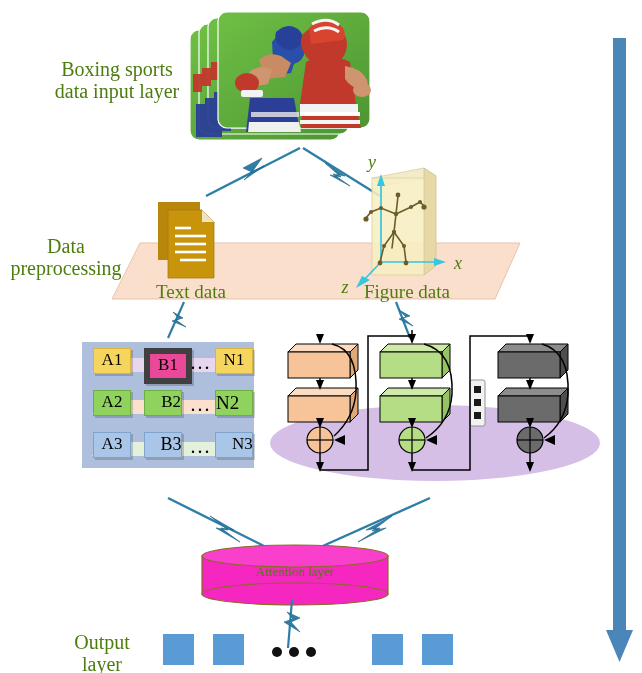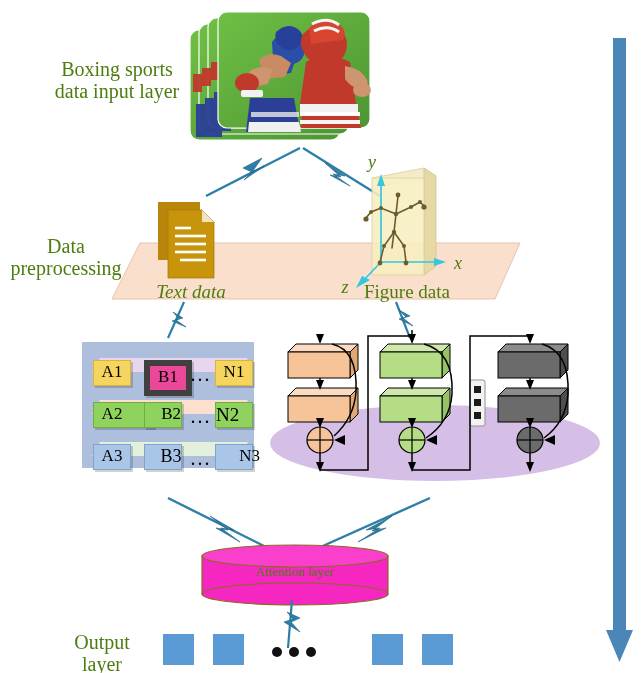--- a/index.html
+++ b/index.html
@@ -281,64 +281,64 @@
       <circle cx="311" cy="652" r="5" fill="#111"></circle>
     </g>
   </svg>
 
   <div class="lbl" style="left:34px;top:58px;width:166px;font-size:20px;">Boxing sports
 data input layer</div>
 
   <div class="lbl" style="left:6px;top:235px;width:120px;font-size:20px;">Data
 preprocessing</div>
 
-  <div class="lbl" style="left:136px;top:281px;width:110px;font-size:19px;font-style:italic;">Text data</div>
+  <div class="lbl" style="left:136px;top:281px;width:110px;font-size:19px;">Text data</div>
 
   <div class="lbl" style="left:350px;top:281px;width:114px;font-size:19px;">Figure data</div>
 
   <div class="lbl" style="left:362px;top:152px;width:20px;font-size:18px;font-style:italic;">y</div>
   <div class="lbl" style="left:448px;top:253px;width:20px;font-size:18px;font-style:italic;">x</div>
   <div class="lbl" style="left:335px;top:277px;width:20px;font-size:18px;font-style:italic;">z</div>
 
 
 
   <div class="lbl" style="left:202px;top:565px;width:186px;font-size:13px;">Attention layer</div>
 
   <div class="lbl" style="left:54px;top:631px;width:96px;font-size:20px;">Output
 layer</div>
 
-  <div class="abs" style="left:82px;top:342px;width:172px;height:126px;margin-top:12px;">
+  <div class="abs" style="left:82px;top:342px;width:172px;height:126px;">
 
     <div class="abs" style="left:11px;top:6px;width:36px;height:24px;background:#f6d55f;border:1px solid #d9b53e;box-shadow:2px 2px 0 rgba(0,0,0,.18);">
       <span class="cellTxt abs" style="left:0;top:1px;width:36px;text-align:center;font-size:17px;">A1</span>
       </div>
     <div class="abs" style="left:62px;top:6px;width:36px;height:24px;background:#ec4899;border:6px solid #404040;box-shadow:2px 2px 0 rgba(0,0,0,.18);">
       <span class="cellTxt abs" style="left:0;top:1px;width:36px;text-align:center;font-size:17px;">B1</span>
       </div>
     <div class="cellTxt abs" style="left:104px;top:9px;width:30px;text-align:center;font-size:20px;letter-spacing:2px;">...</div>
     <div class="abs" style="left:133px;top:6px;width:36px;height:24px;background:#f6d55f;border:1px solid #d9b53e;box-shadow:2px 2px 0 rgba(0,0,0,.18);">
       <span class="cellTxt abs" style="left:0;top:1px;width:36px;text-align:center;font-size:17px;">N1</span>
       </div>
 
-    <div class="abs" style="left:11px;top:48px;width:36px;height:24px;background:#8fd25d;border:1px solid #6fae44;box-shadow:2px 2px 0 rgba(0,0,0,.18);padding-left:23px;">
+    <div class="abs" style="left:11px;top:48px;width:36px;height:24px;background:#8fd25d;border:1px solid #6fae44;box-shadow:2px 2px 0 rgba(0,0,0,.18);">
       <span class="cellTxt abs" style="left:0;top:1px;width:36px;text-align:center;font-size:17px;">A2</span>
       </div>
     <div class="abs" style="left:62px;top:48px;width:36px;height:24px;background:#8fd25d;border:1px solid #6fae44;box-shadow:2px 2px 0 rgba(0,0,0,.18);">
       <span class="cellTxt abs" style="left:0;top:1px;width:36px;text-align:right;font-size:17px;">B2</span>
       </div>
     <div class="cellTxt abs" style="left:104px;top:51px;width:30px;text-align:center;font-size:20px;letter-spacing:2px;">...</div>
     <div class="abs" style="left:133px;top:48px;width:36px;height:24px;background:#8fd25d;border:1px solid #6fae44;box-shadow:2px 2px 0 rgba(0,0,0,.18);">
       <span class="cellTxt abs" style="left:0;top:1px;width:28px;font-size:19px;">N2</span>
       </div>
 
     <div class="abs" style="left:11px;top:90px;width:36px;height:24px;background:#a9c6e8;border:1px solid #7fa3cc;box-shadow:2px 2px 0 rgba(0,0,0,.18);">
       <span class="cellTxt abs" style="left:0;top:1px;width:36px;text-align:center;font-size:17px;">A3</span>
       </div>
     <div class="abs" style="left:62px;top:90px;width:36px;height:24px;background:#a9c6e8;border:1px solid #7fa3cc;box-shadow:2px 2px 0 rgba(0,0,0,.18);">
       <span class="cellTxt abs" style="left:8px;top:1px;width:36px;text-align:center;font-size:18px;">B3</span>
       </div>
     <div class="cellTxt abs" style="left:104px;top:93px;width:30px;text-align:center;font-size:20px;letter-spacing:2px;">...</div>
     <div class="abs" style="left:133px;top:90px;width:36px;height:24px;background:#a9c6e8;border:1px solid #7fa3cc;box-shadow:2px 2px 0 rgba(0,0,0,.18);">
-      <span class="cellTxt abs" style="left:8px;top:1px;width:36px;text-align:right;font-size:17px;">N3</span>
+      <span class="cellTxt abs" style="left:16px;top:1px;width:36px;text-align:left;font-size:17px;">N3</span>
       </div>
   </div>
 
 </div>
 
 </body></html>

